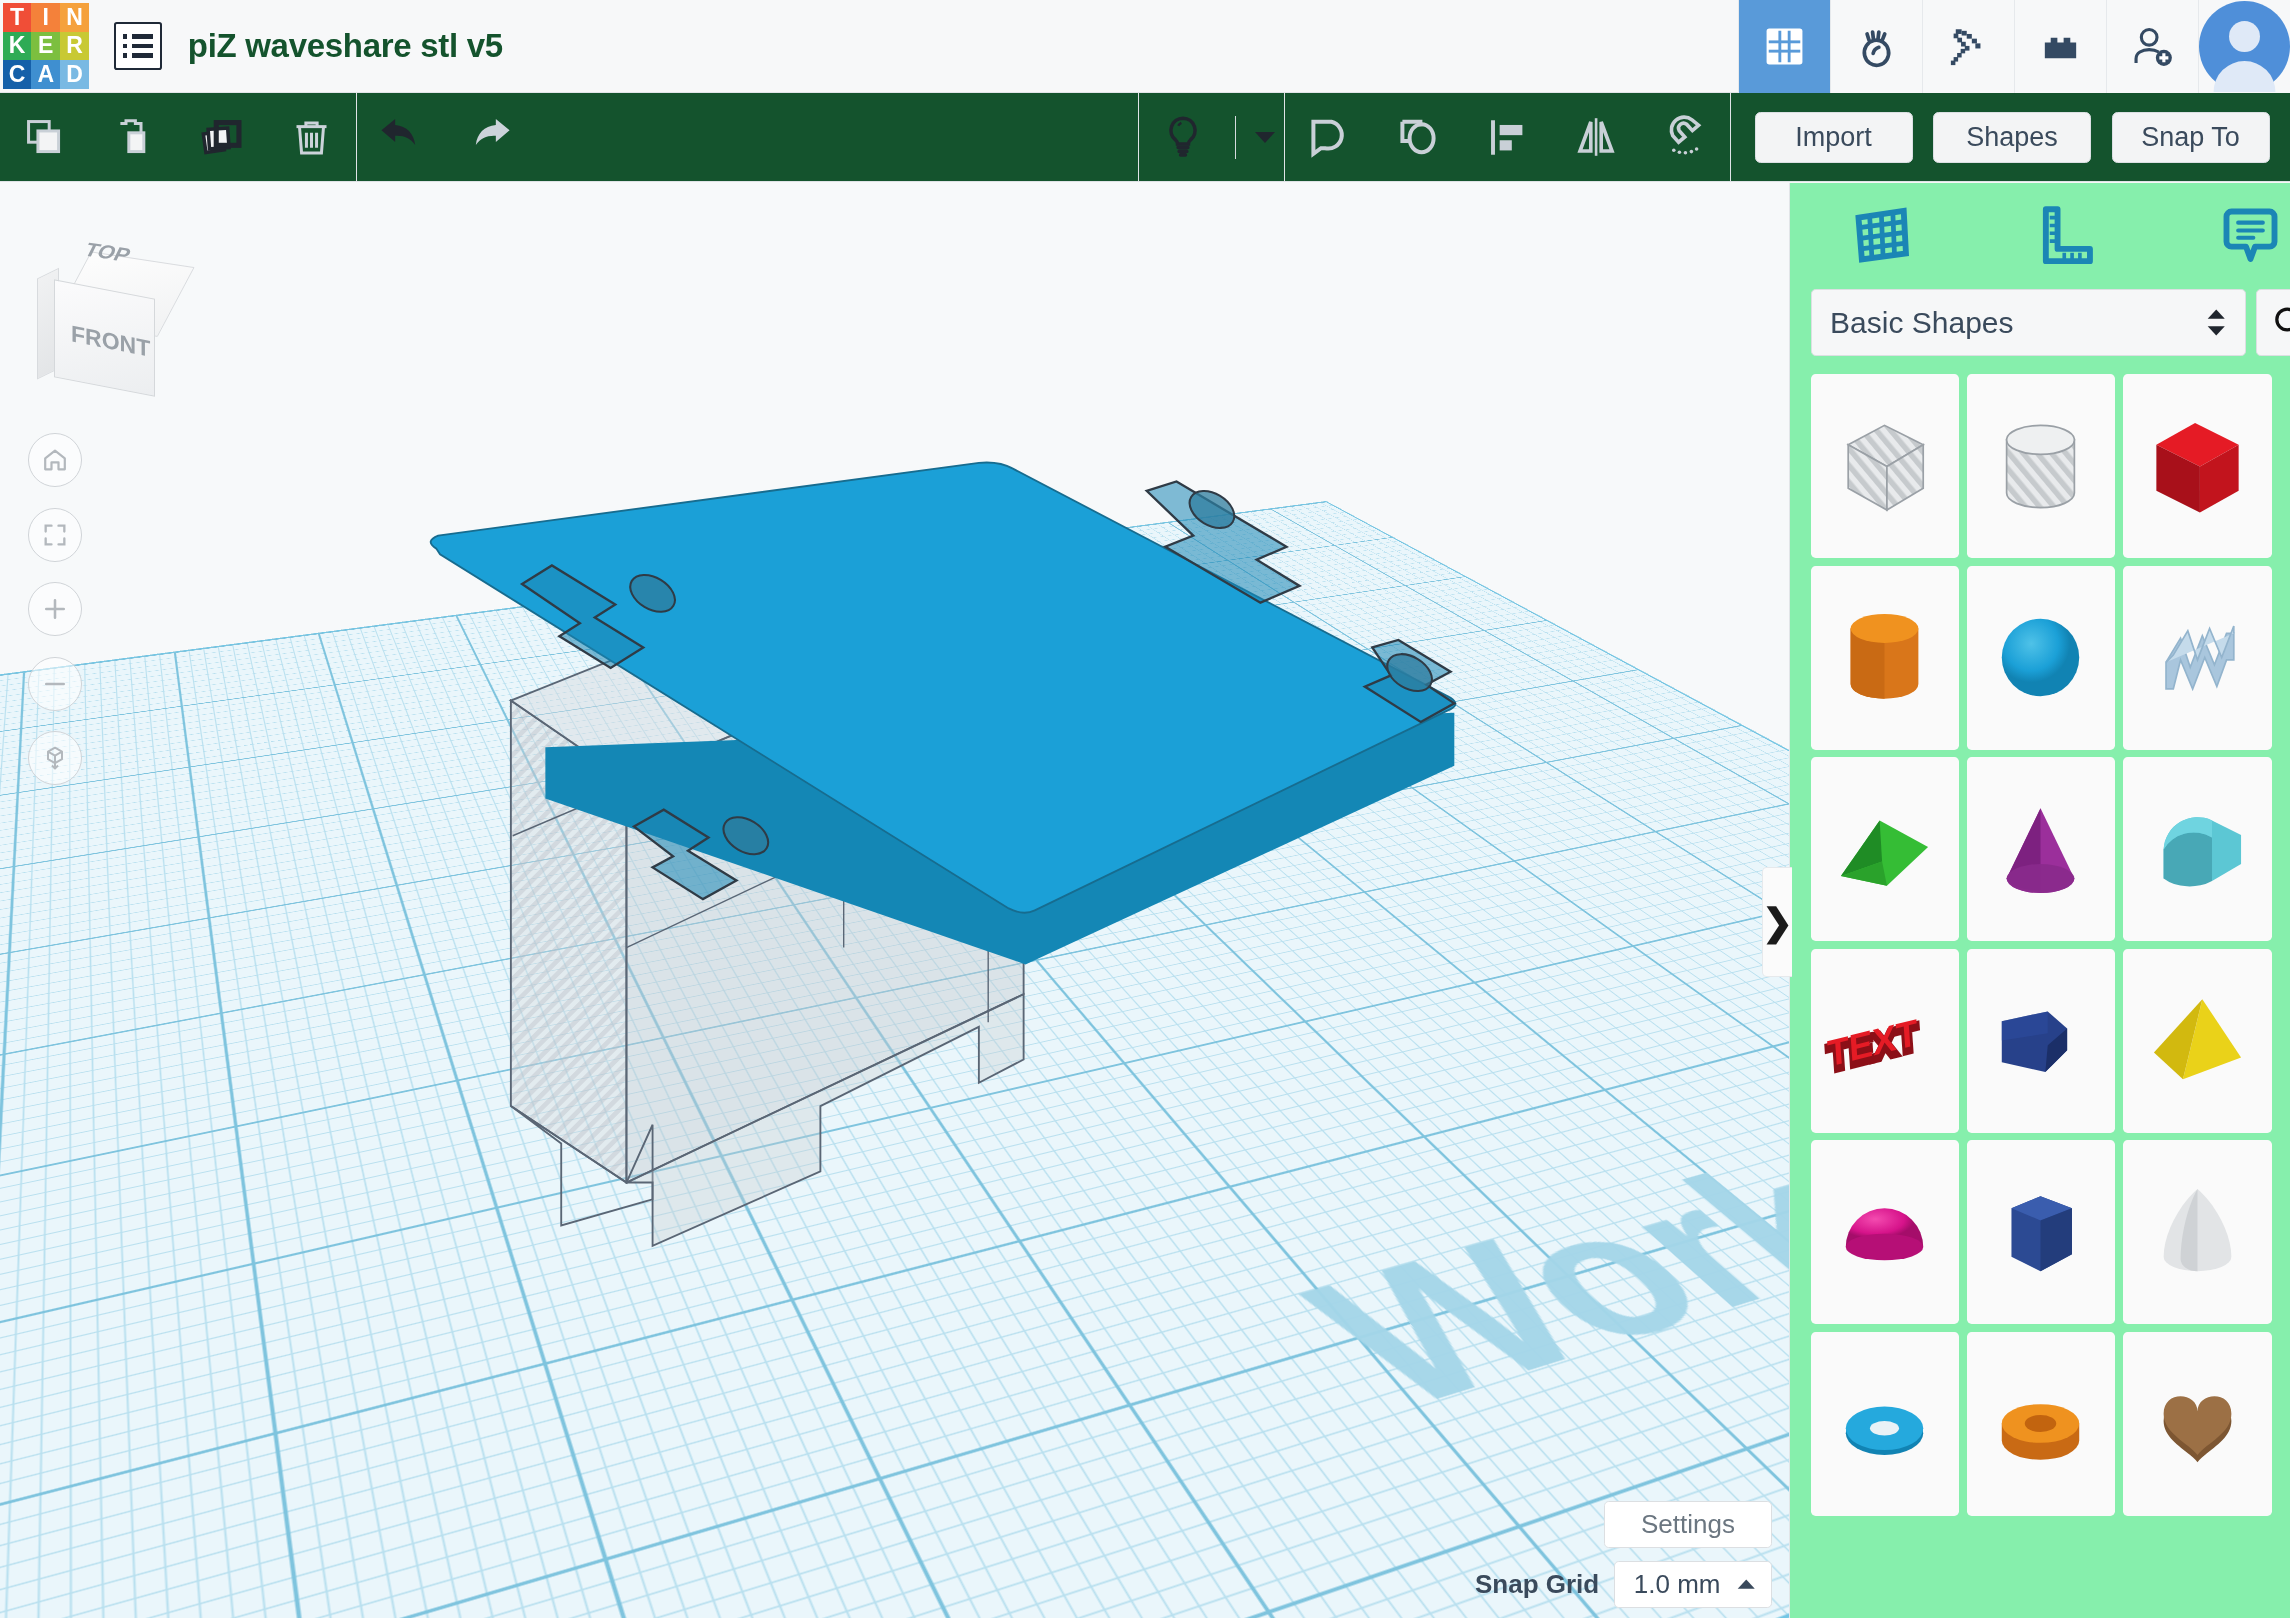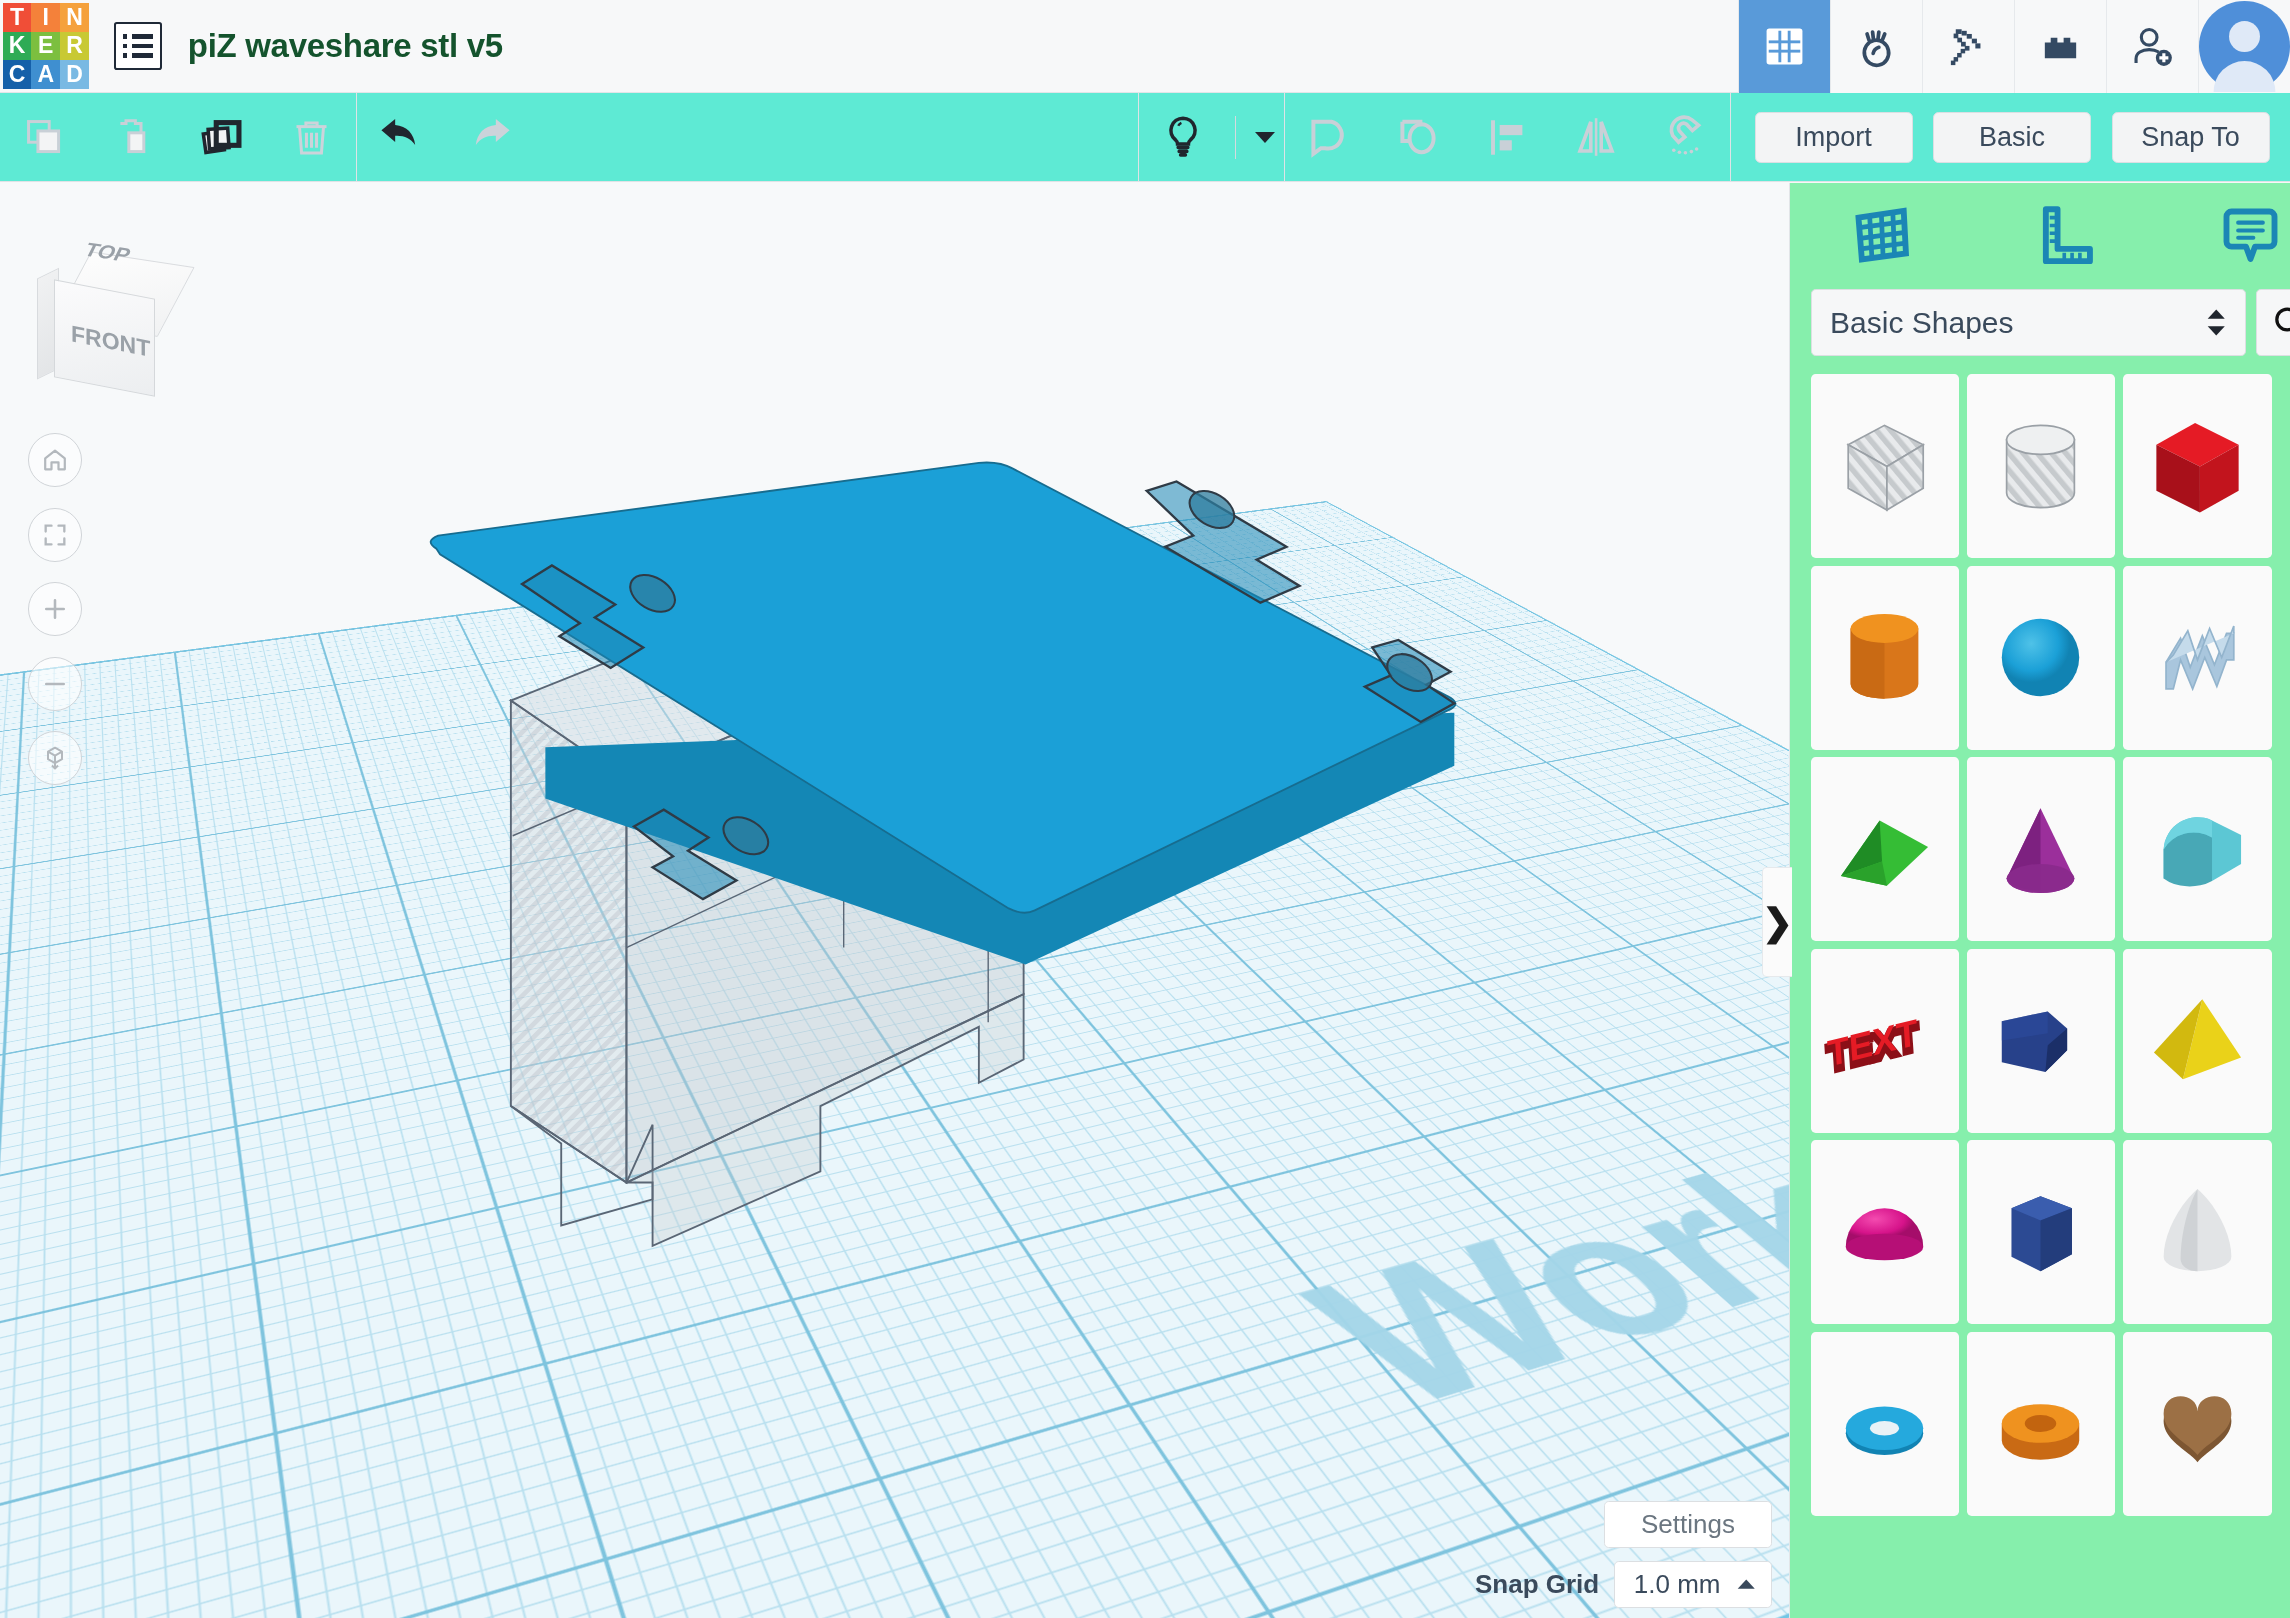--- a/index.html
+++ b/index.html
@@ -38,21 +38,21 @@
   .hdr-icon {
     width: 92px; height: 93px; display: flex; align-items: center; justify-content: center;
     border-left: 0.9px solid #e6e9ec; background: #f7f8f9;
   }
   .hdr-icon.active { background: #599ad9; }
   .hdr-icon.avatar-cell { border-left: 0.9px solid #e6e9ec; padding: 0; }
 
   
   .toolbar {
     position: absolute; left: 0; top: 93px; width: 2290px; height: 89px;
-    background: #5eead4; border-bottom: 0.9px solid #dfe3e6;
+    background: #14532d; border-bottom: 0.9px solid #dfe3e6;
     display: flex; align-items: center;
   }
   .tb-group { display: flex; align-items: center; height: 89px; }
   .tb-sep { width: 0.9px; height: 89px; background: #dfe3e6; }
   .tb-btn {
     width: 89px; height: 89px; display: flex; align-items: center; justify-content: center;
   }
   .tb-spacer { flex: 1; }
   .tb-text-btn {
     height: 51px; min-width: 158px; padding: 0 24px; margin-right: 20.5px;
@@ -413,21 +413,21 @@
           <circle cx="15.2" cy="19.3" r=".9" fill="#c9d0d7" stroke="none"></circle>
           <circle cx="17.8" cy="18.0" r=".9" fill="#c9d0d7" stroke="none"></circle>
         </svg>
       </div>
     </div>
 
     <div class="tb-sep"></div>
 
     <div style="display:flex;align-items:center;padding-left:24px">
       <div class="tb-text-btn">Import</div>
-      <div class="tb-text-btn">Basic</div>
+      <div class="tb-text-btn">Shapes</div>
       <div class="tb-text-btn">Snap To</div>
     </div>
   </div>
 
   <div class="viewport">
 
     <div class="workplane-wrap">
       <div class="workplane">
         <div class="wp-label">Workplane</div>
       </div>

